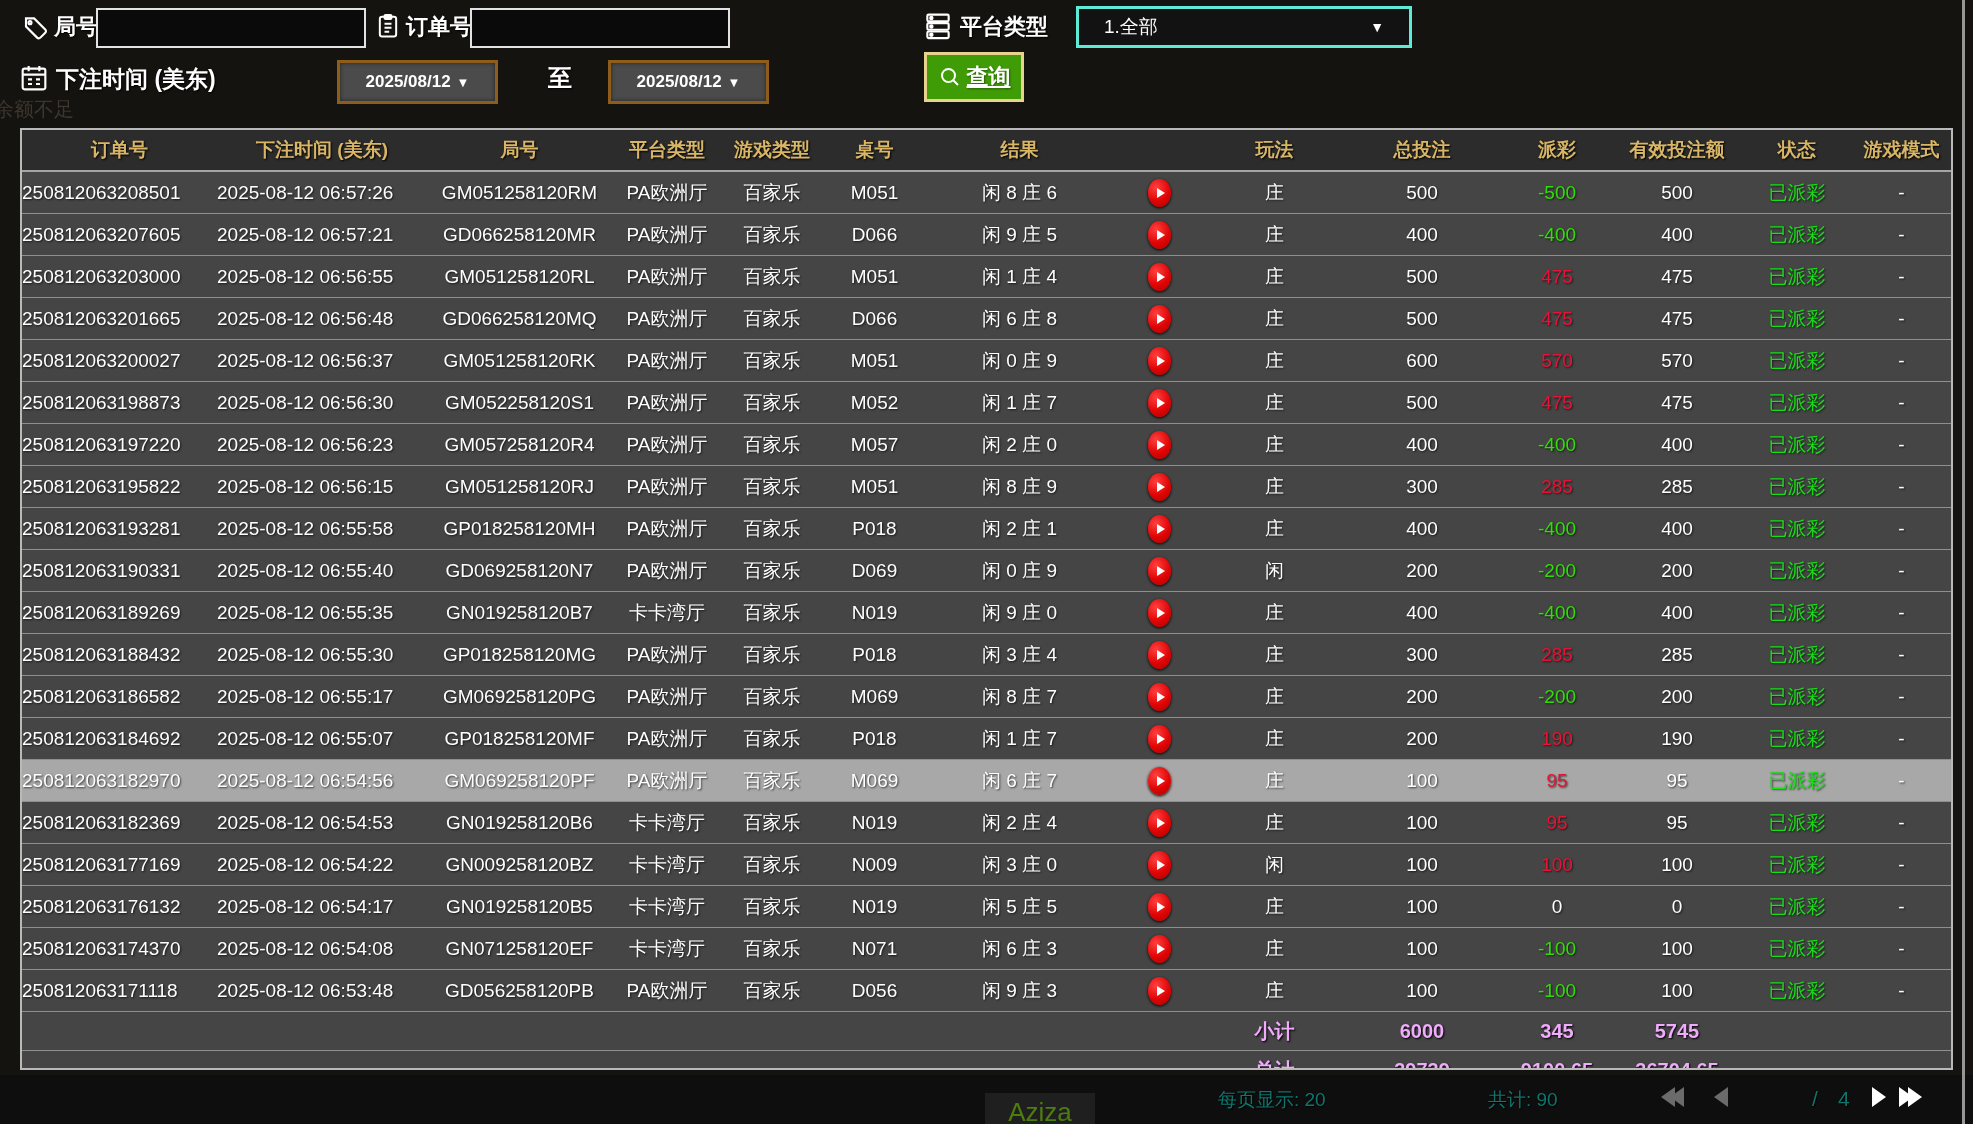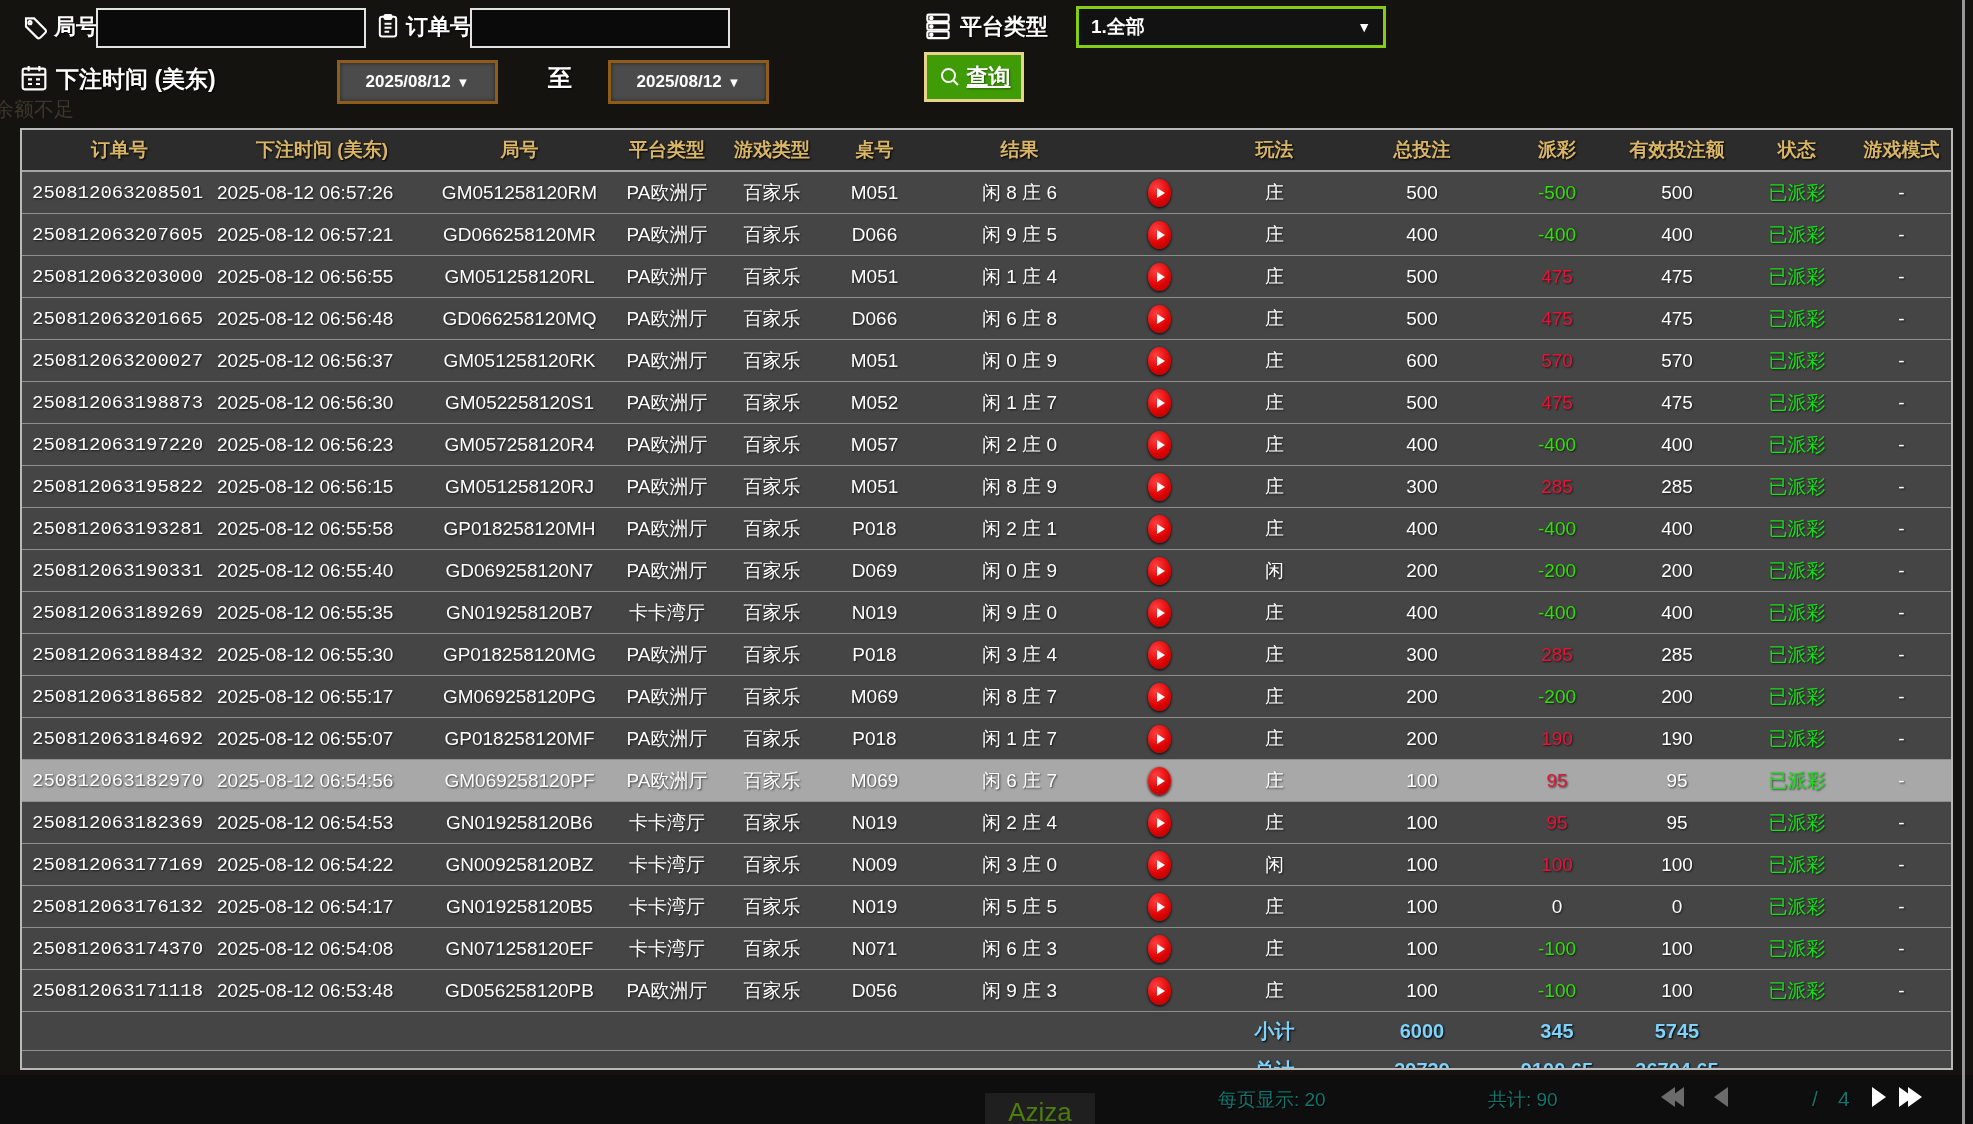--- a/index.html
+++ b/index.html
@@ -6,44 +6,44 @@
   body{font-family:"Liberation Sans","DejaVu Sans",sans-serif;}
   .screen{position:relative;width:1973px;height:1124px;background:#15130f;overflow:hidden;}
 
   
   .topbar{position:absolute;left:0;top:0;width:100%;height:128px;}
   .flabel{position:absolute;color:#fff;font-weight:700;font-size:22px;white-space:nowrap;text-shadow:1px 1px 2px #000;}
   .icon{position:absolute;display:inline-flex;align-items:center;justify-content:center;}
   .txt{position:absolute;height:36px;background:#0a0a0a;border:2px solid #e3e3e3;color:#fff;font-size:18px;padding:0 8px;outline:none;}
   .selbox{position:absolute;display:flex;align-items:center;background:#4b4b4b;border:3px solid #8e5c1b;color:#fff;font-weight:700;font-size:17px;justify-content:center;gap:6px;cursor:pointer;box-shadow:inset 0 0 4px #00000088;}
   .selbox .caret{font-size:13px;}
-  .platformsel{position:absolute;display:flex;align-items:center;justify-content:space-between;background:#121212;border:3px solid #84cc16;color:#fff;font-size:19px;padding:0 12px;cursor:pointer;font-weight:bold;}
+  .platformsel{position:absolute;display:flex;align-items:center;justify-content:space-between;background:#121212;border:3px solid #5eead4;color:#fff;font-size:19px;padding:0 25px;cursor:pointer;}
   .searchbtn{position:absolute;display:flex;align-items:center;justify-content:center;gap:5px;background:#3f9b06;border:3px solid #e8d28e;color:#fff;font-weight:700;font-size:22px;cursor:pointer;text-shadow:1px 1px 2px #00000066;}
   .searchbtn .lbl{text-decoration:underline;}
   .ghost{position:absolute;color:#3c362e;font-size:20px;}
 
   
   .tablewrap{position:absolute;left:20px;top:128px;width:1933px;height:942px;background:#454545;border:2px solid #b9b9b9;box-sizing:border-box;overflow:hidden;}
   .grid{display:grid;grid-template-columns:195px 210px 185px 110px 100px 105px 185px 95px 135px 160px 110px 130px 110px auto;align-items:center;}
   .thead{height:40px;background:#2c2c2c;border-bottom:2px solid #a5a5a5;}
   .thead .hc{color:#d9b665;font-weight:700;font-size:19px;text-align:center;text-shadow:1px 1px 2px #000;}
   .trow{height:41px;background:#454545;border-bottom:1px solid #8f8f8f;color:#fff;font-size:19px;}
   .trow.hl{background:#a8a8a8;}
   .trow .c{text-align:center;text-shadow:1px 1px 2px rgba(0,0,0,.65);white-space:nowrap;}
   .trow .c.left{text-align:left;}
-  .c1{padding-left:10px;font-family:Liberation Mono, monospace;}
+  .c1{}
   .payout.pos{color:#e81334;}
   .payout.neg{color:#2fdf04;}
   .payout.zero{color:#fff;}
   .status{color:#17e017;}
   .playwrap{display:flex;justify-content:center;}
   .playbtn{width:23px;height:28px;border-radius:50%;background:radial-gradient(circle at 35% 30%,#ff4040,#e00404 55%,#a80202);display:flex;align-items:center;justify-content:center;box-shadow:0 1px 3px #000;cursor:pointer;}
   .playbtn .t{width:0;height:0;border-top:5px solid transparent;border-bottom:5px solid transparent;border-left:8px solid #fff;margin-left:2px;}
   .totalrow{height:38px;background:#454545;border-bottom:1px solid #8f8f8f;}
-  .totalrow .c{color:#7dd3fc;font-weight:700;font-size:20px;text-align:center;text-shadow:1px 1px 2px #000;white-space:nowrap;}
+  .totalrow .c{color:#f0abfc;font-weight:700;font-size:20px;text-align:center;text-shadow:1px 1px 2px #000;white-space:nowrap;}
 
   
   .footer{position:absolute;left:0;top:1075px;width:100%;height:49px;background:#0e0e0e;}
   .footer .ftext{position:absolute;top:12px;color:#0f766e;font-size:19px;white-space:nowrap;text-shadow:1px 1px 1px #000;}
   .aziza{position:absolute;left:985px;top:18px;width:110px;height:38px;background:#ffffff12;color:#4d7c0f;font-size:26px;display:flex;align-items:center;justify-content:center;}
   .pgbtn{position:absolute;top:12px;display:flex;align-items:center;cursor:pointer;}
   .tri-r{width:0;height:0;border-top:10px solid transparent;border-bottom:10px solid transparent;border-left:14px solid #fff;}
   .tri-l{width:0;height:0;border-top:10px solid transparent;border-bottom:10px solid transparent;border-right:14px solid #fff;}
   .dim .tri-l,.dim .tri-r{border-right-color:#6b6b6b;border-left-color:#6b6b6b;}
   .dbl{display:flex;gap:0;}

